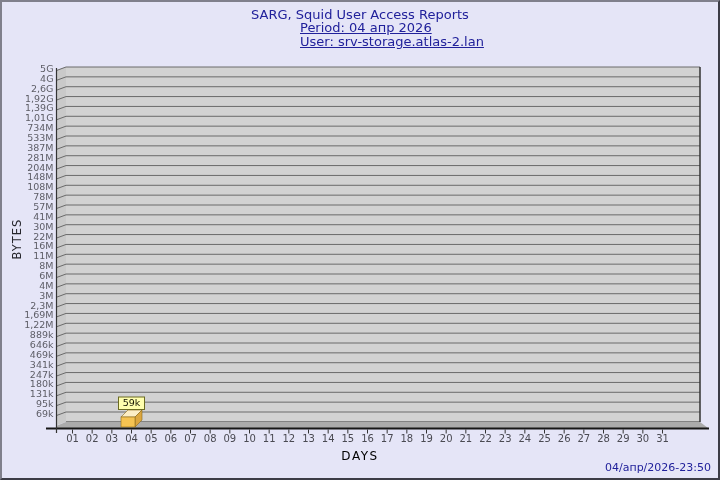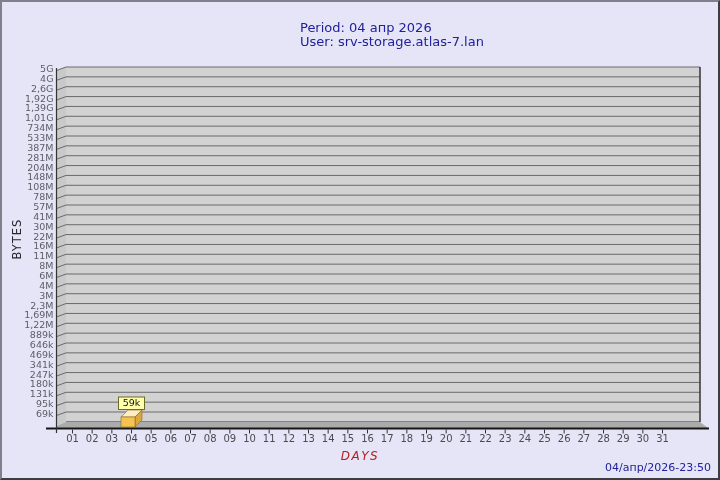--- a/index.html
+++ b/index.html
@@ -8,49 +8,50 @@
     background:#e5e5f7;overflow:hidden;
     border:2px solid;border-color:#80808c #3c3c46 #3c3c46 #80808c;
     font-family:"DejaVu Sans","Liberation Sans",sans-serif;
   }
   .title-line{
     position:absolute;top:5px;left:0;width:100%;text-align:center;
     font-size:13px;color:#21219b;
   }
   .sub-block{
     position:absolute;top:19px;left:298px;
-    font-size:13px;color:#21219b;line-height:13.5px;white-space:nowrap;
+    font-size:13px;color:#21219b;line-height:13.5px;white-space:nowrap;text-decoration:underline;
   }
   .ylabel{
     position:absolute;left:-17px;top:230px;width:64px;text-align:center;
     transform:rotate(-90deg);font-size:11.5px;letter-spacing:1px;color:#26262c;
   }
   .xlabel{
     position:absolute;left:0;top:447px;width:100%;text-align:center;
-    font-size:12px;letter-spacing:1.5px;color:#b91c1c;font-style:italic;
+    font-size:12px;letter-spacing:1.5px;color:#000000;
   }
   .footer{
     position:absolute;right:7px;bottom:4px;
     font-size:11px;color:#21219b;
   }
   svg.chart{position:absolute;left:0;top:0;}
   svg text{font-family:"DejaVu Sans","Liberation Sans",sans-serif;}
   .ytick{font-size:9.5px;fill:#5d5d66;}
   .xtick{font-size:10px;fill:#4a4a52;}
   .barlabel{font-size:9.5px;fill:#141400;}
 </style>
 </head>
 <body>
 
 <div class="frame">
 
+  <div class="title-line">SARG, Squid User Access Reports</div>
 
   <div class="sub-block">
     <div>Period: 04 апр 2026</div>
-    <div>User: srv-storage.atlas-7.lan</div>
+    <div>User: srv-storage.atlas-2.lan</div>
   </div>
 
   <div class="ylabel">BYTES</div>
 
   <svg id="chart" class="chart" width="720" height="480" viewBox="0 0 720 480">
       <polygon points="54,68.5 64,65 64,420 54,423.5" fill="#c9c9c9"></polygon>
       <rect x="64" y="65" width="634" height="355" fill="#d2d2d2"></rect>
       <line x1="64" y1="65" x2="698" y2="65" stroke="#6a6a6a" stroke-width="1"></line>
       <line x1="54.5" y1="68.5" x2="64" y2="65" stroke="#6a6a6a" stroke-width="1"></line>
       <text x="51.5" y="67.5" text-anchor="end" dominant-baseline="middle" class="ytick">5G</text>

